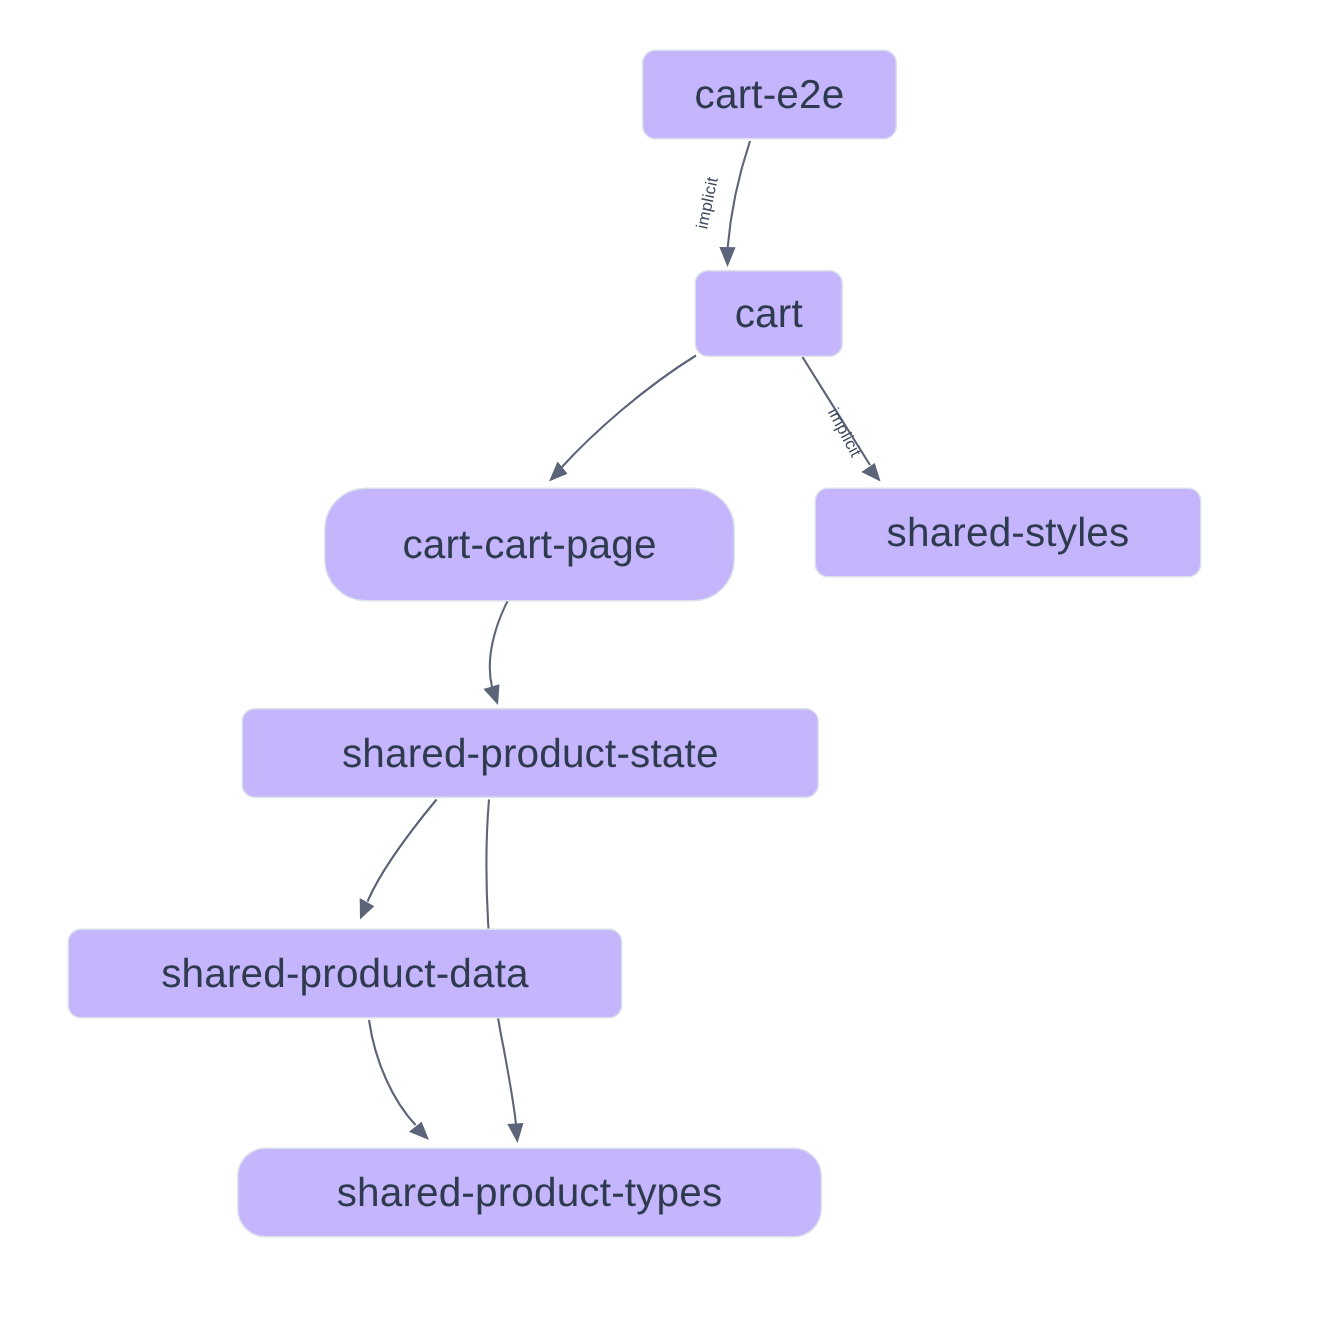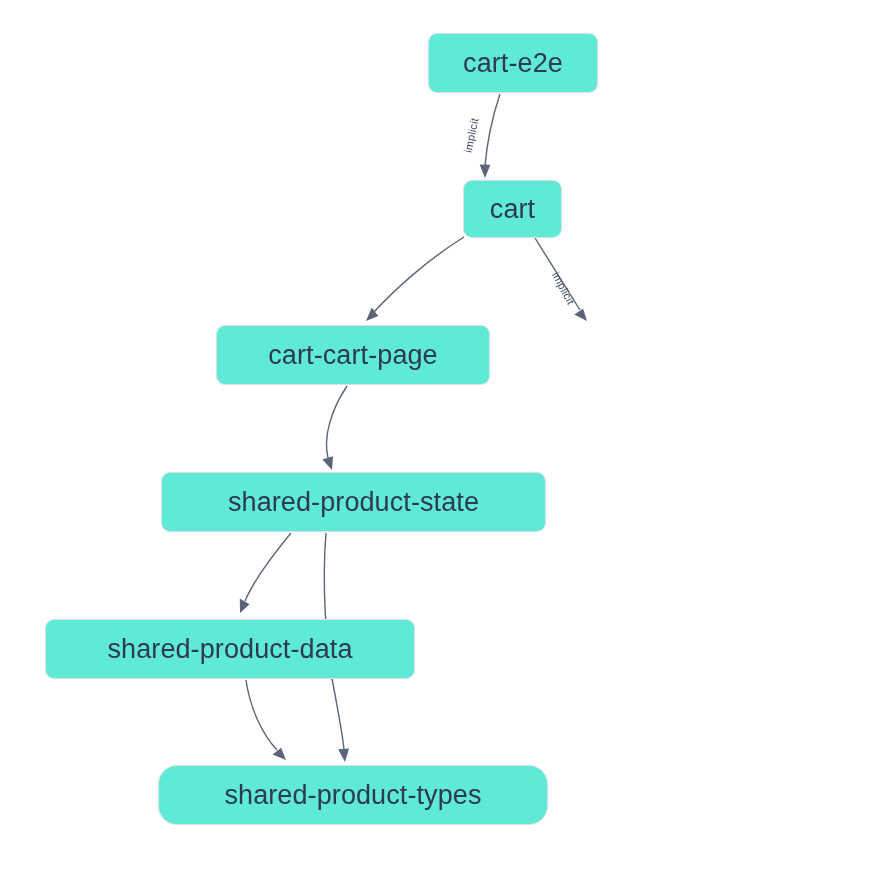--- a/index.html
+++ b/index.html
@@ -44,21 +44,21 @@
   .edge-label {
     font-family: "Liberation Sans", sans-serif;
     font-size: 11px;
     fill: #3f4a5f;
     letter-spacing: 0.2px;
   }
 
   .node {
     position: absolute;
     box-sizing: border-box;
-    background: #5eead4;
+    background: #c4b5fd;
     border: 1px solid #dbe1ea;
     border-radius: 9px;
     display: flex;
     align-items: center;
     justify-content: center;
     color: #2e3a4e;
     font-family: "Liberation Sans", sans-serif;
     font-size: 27px;
     font-weight: 400;
     letter-spacing: 0.1px;
@@ -113,24 +113,27 @@
   </svg>
 
   <div class="node" style="left:428px; top:33px; width:170px; height:60px;">
     <span>cart-e2e</span>
   </div>
 
   <div class="node" style="left:463px; top:180px; width:99px; height:58px;">
     <span>cart</span>
   </div>
 
-  <div class="node" style="left:216px; top:325px; width:274px; height:60px;">
+  <div class="node" style="left:216px; top:325px; width:274px; height:76px;border-radius:28px;">
     <span>cart-cart-page</span>
   </div>
 
+  <div class="node" style="left:543px; top:325px; width:258px; height:60px;">
+    <span>shared-styles</span>
+  </div>
 
   <div class="node" style="left:161px; top:472px; width:385px; height:60px;">
     <span>shared-product-state</span>
   </div>
 
   <div class="node" style="left:45px; top:619px; width:370px; height:60px;">
     <span>shared-product-data</span>
   </div>
 
   <div class="node" style="left:158px; top:765px; width:390px; height:60px;border-radius:19px;">

